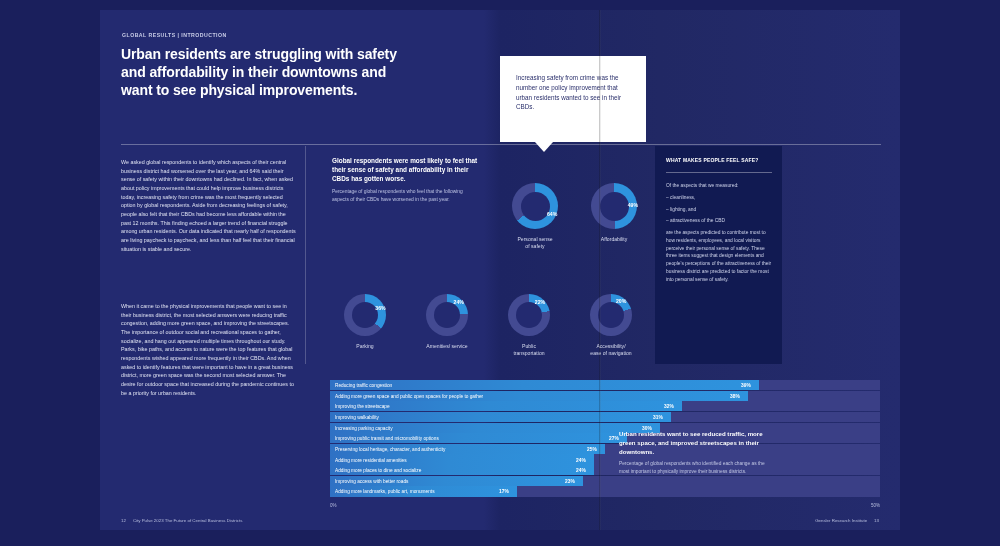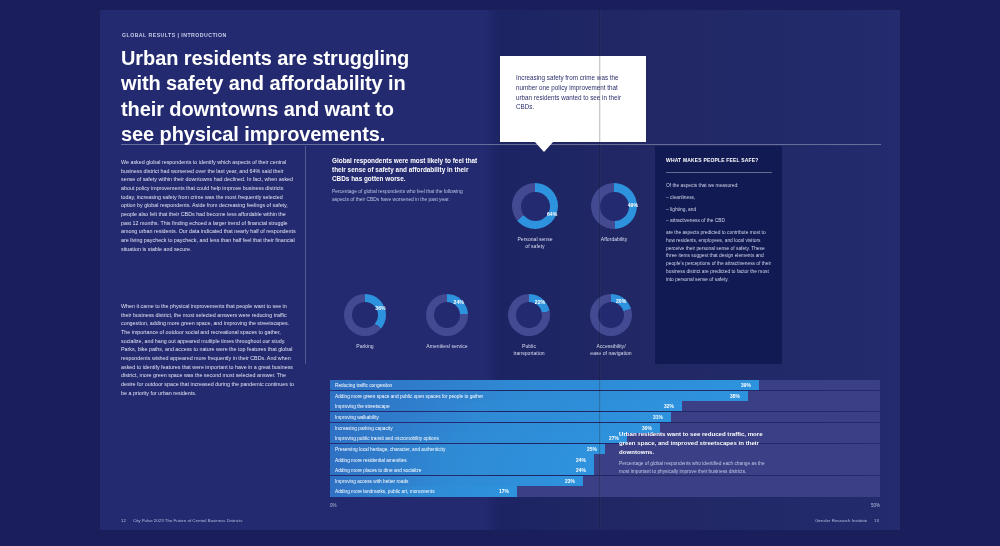--- a/index.html
+++ b/index.html
@@ -17,21 +17,21 @@
   .page:after{
     content:"";position:absolute;left:499px;top:0;width:2px;height:520px;
     background:linear-gradient(90deg,rgba(0,0,0,.28),rgba(255,255,255,.05));
   }
   .eyebrow{
     position:absolute;left:22px;top:22px;
     font-size:5.2px;letter-spacing:.09em;color:#c9cde8;font-weight:700;
   }
   .headline{
     position:absolute;left:21px;top:36px;width:300px;
-    font-size:20px;line-height:1.27;font-weight:700;color:#ffffff;
+    font-size:14px;line-height:1.27;font-weight:700;color:#ffffff;
     letter-spacing:-.1px;
   }
   .rule-h{
     position:absolute;left:21px;top:134px;width:760px;height:1px;
     background:rgba(255,255,255,.32);
   }
   .rule-v{
     position:absolute;left:205px;top:136px;width:1px;height:218px;
     background:rgba(255,255,255,.22);
   }

